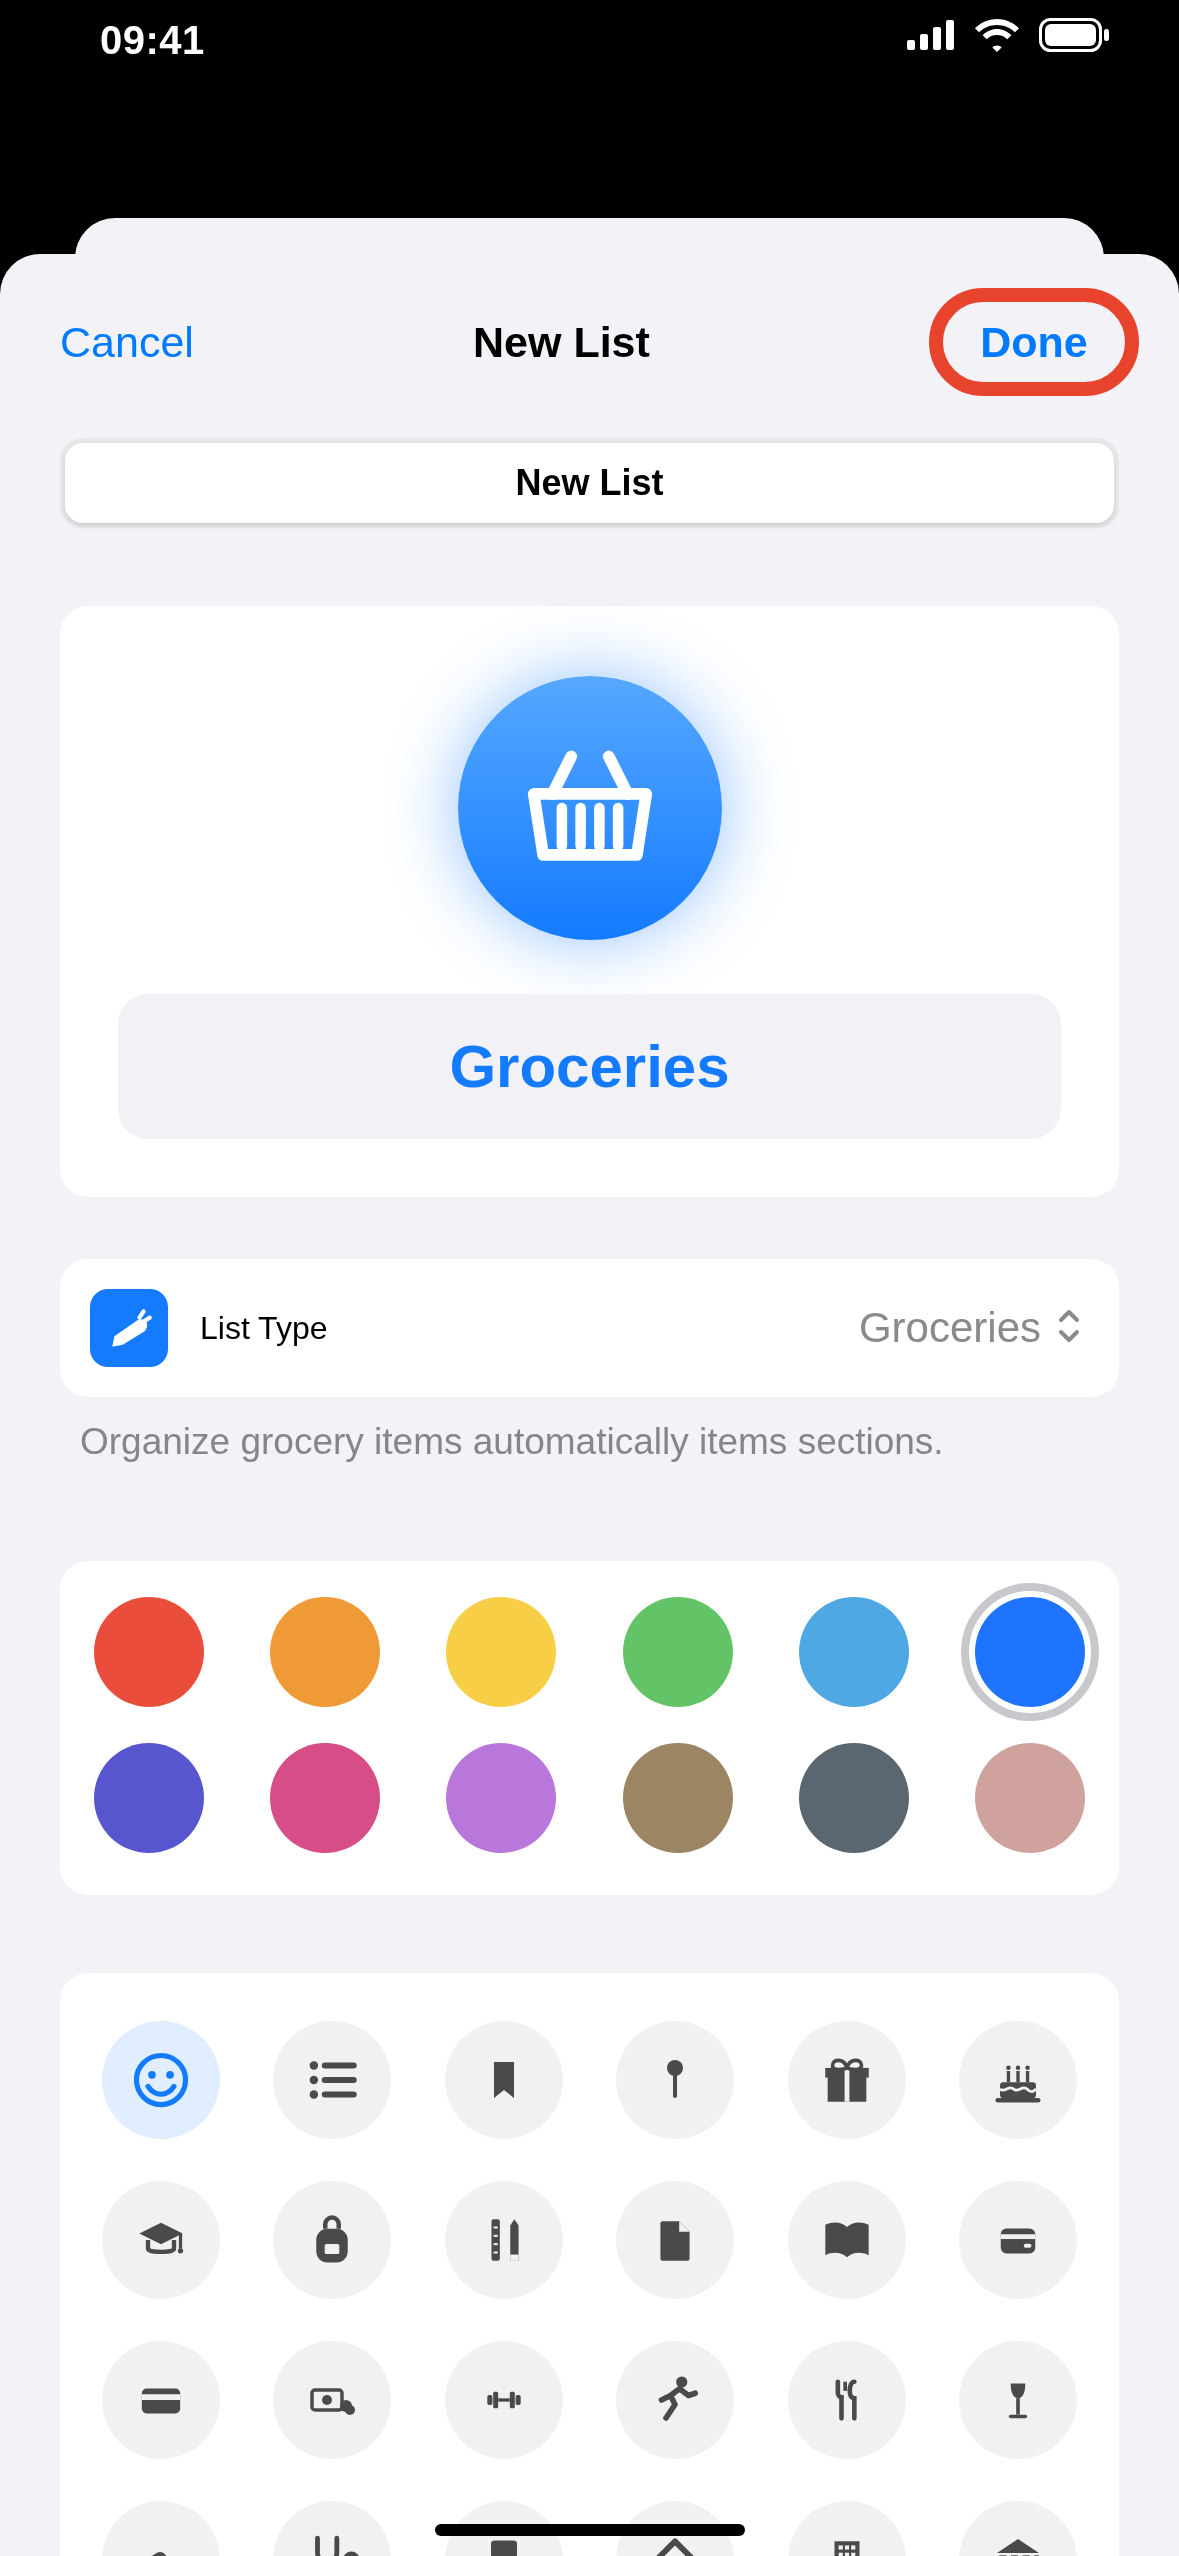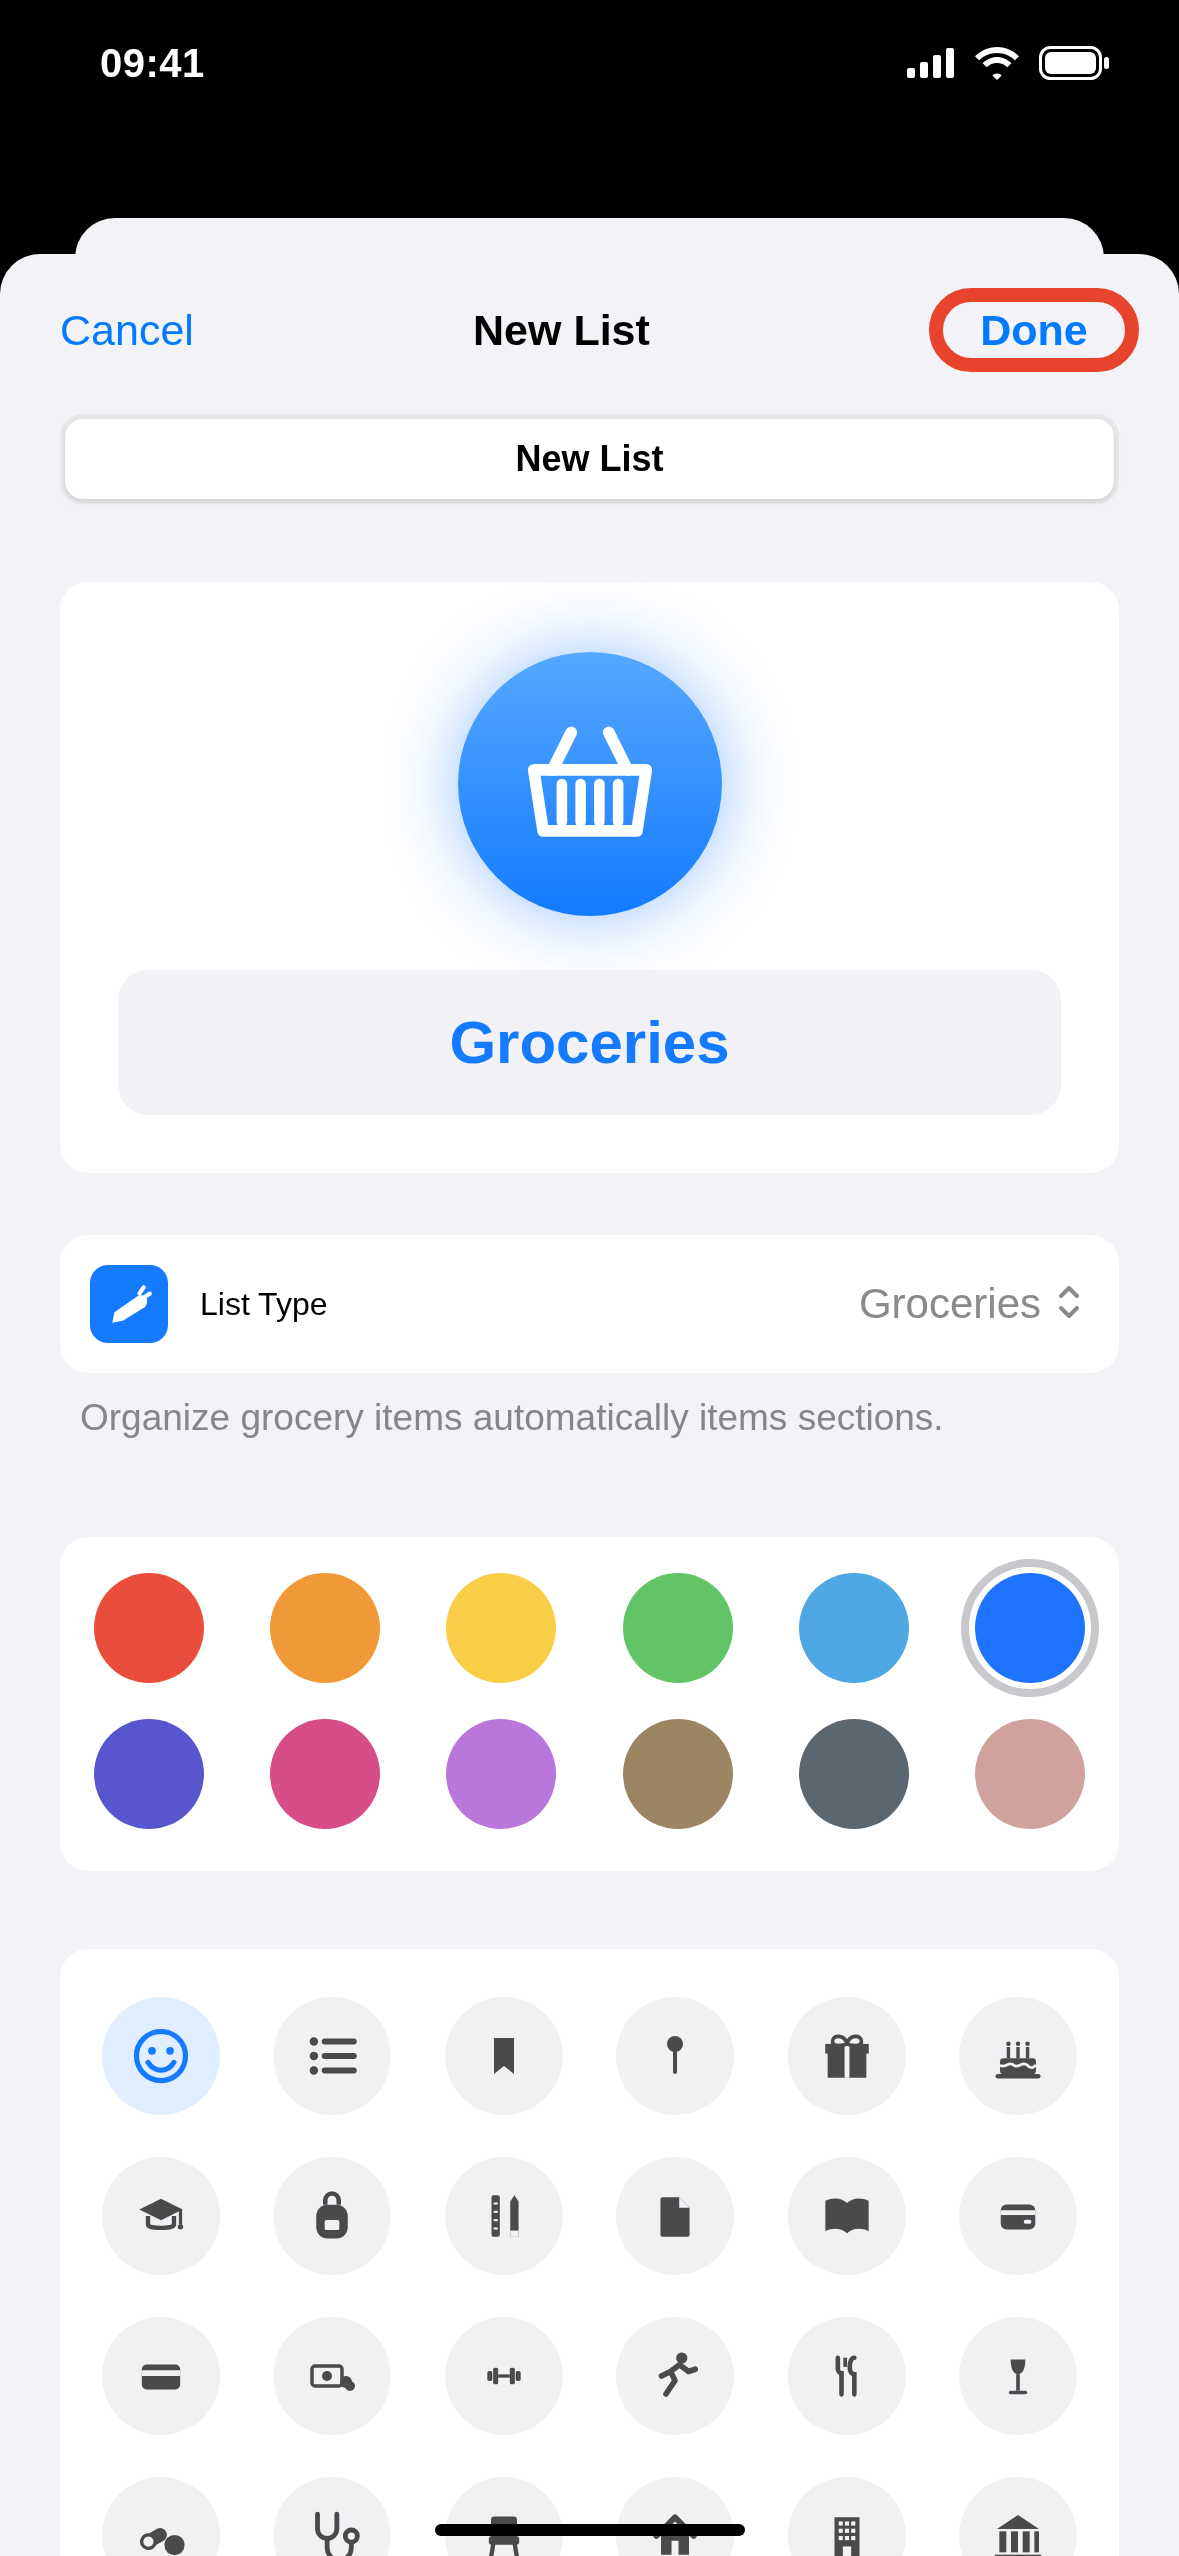--- a/index.html
+++ b/index.html
@@ -1,35 +1,35 @@
 <!DOCTYPE html>
 <html><head>
 <meta charset="utf-8">
 <style>
 * { box-sizing: border-box; margin: 0; padding: 0; -webkit-font-smoothing: antialiased; }
 html, body { width: 1179px; height: 2556px; font-family: -apple-system, "SF Pro Text", "Helvetica Neue", Arial, sans-serif; }
 body { background: #000; overflow: hidden; }
 
 
-.status-bar { height: 108px; display: flex; align-items: center; justify-content: space-between; padding: 18px 60px 0 60px; color: #fff; }
+.status-bar { height: 108px; display: flex; align-items: flex-start; justify-content: space-between; padding: 18px 60px 0 60px; color: #fff; }
 .status-time { font-size: 40px; font-weight: 600; letter-spacing: 0.5px; padding-left: 40px; }
 .status-right { display: flex; gap: 18px; align-items: center; padding-right: 8px; }
 .status-right svg { display: block; }
 
 
 .sheet-back { position: absolute; top: 218px; left: 75px; right: 75px; height: 120px; background: #f2f2f7; border-radius: 40px 40px 0 0; }
 
 
 .sheet { position: absolute; top: 254px; left: 0; right: 0; bottom: 0; background: #f2f2f7; border-radius: 40px 40px 0 0; display: flex; flex-direction: column; overflow: hidden; }
 
 
 .sheet-header { display: flex; align-items: center; justify-content: space-between; padding: 34px 40px 34px 60px; }
 .nav-cancel { color: #007aff; font-size: 43px; font-weight: 400; }
 .nav-title { color: #000; font-size: 43px; font-weight: 600; }
-.done-wrap { position: relative; width: 210px; height: 84px; display: flex; align-items: center; justify-content: center; }
+.done-wrap { position: relative; width: 210px; height: 108px; display: flex; align-items: center; justify-content: center; }
 .nav-done { color: #007aff; font-size: 43px; font-weight: 600; position: relative; z-index: 2; }
 .done-highlight { position: absolute; inset: 0; border: 14px solid #e8432d; border-radius: 56px; z-index: 1; }
 
 
 .segmented { margin: 8px 60px 0 60px; height: 90px; background: #e9e9ec; border-radius: 22px; padding: 5px; display: flex; }
 .segmented .seg { flex: 1; display: flex; align-items: center; justify-content: center; font-size: 36px; font-weight: 500; color: #000; border-radius: 18px; }
 .segmented .seg.active { background: #fff; box-shadow: 0 2px 4px rgba(0,0,0,.08), 0 2px 10px rgba(0,0,0,.06); font-weight: 600; }
 
 .scroll-body { flex: 1; overflow: hidden; }
 

